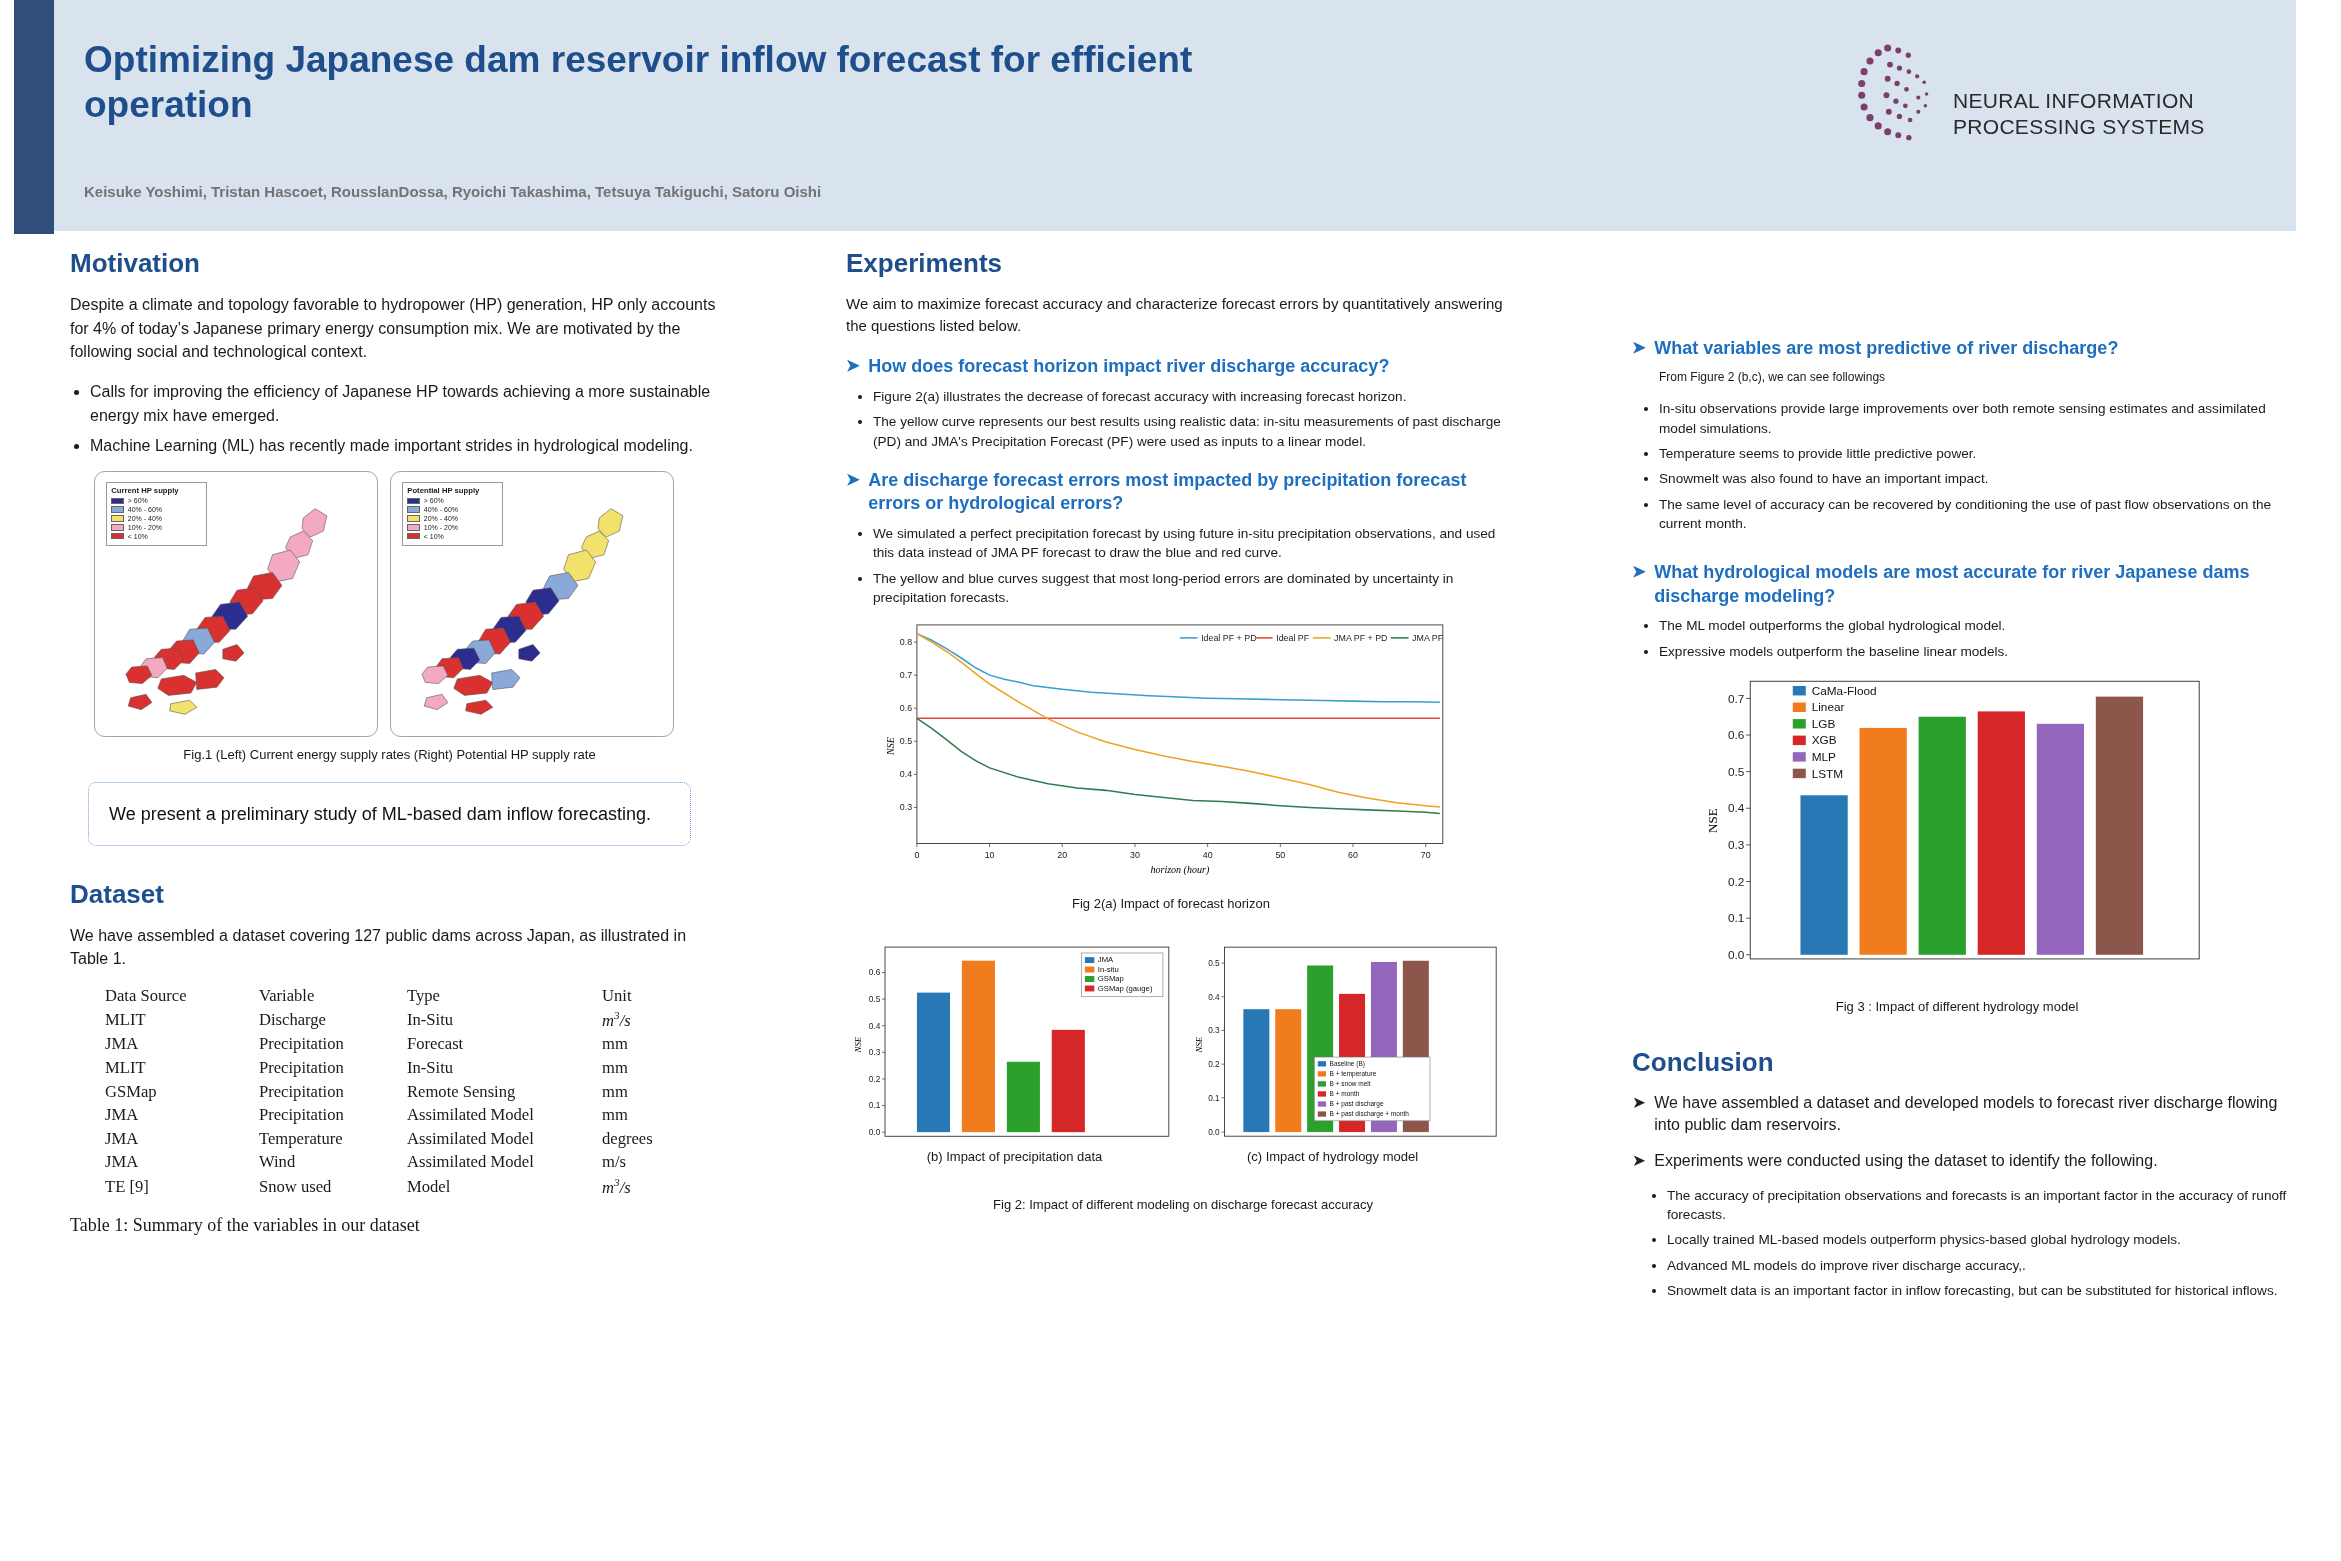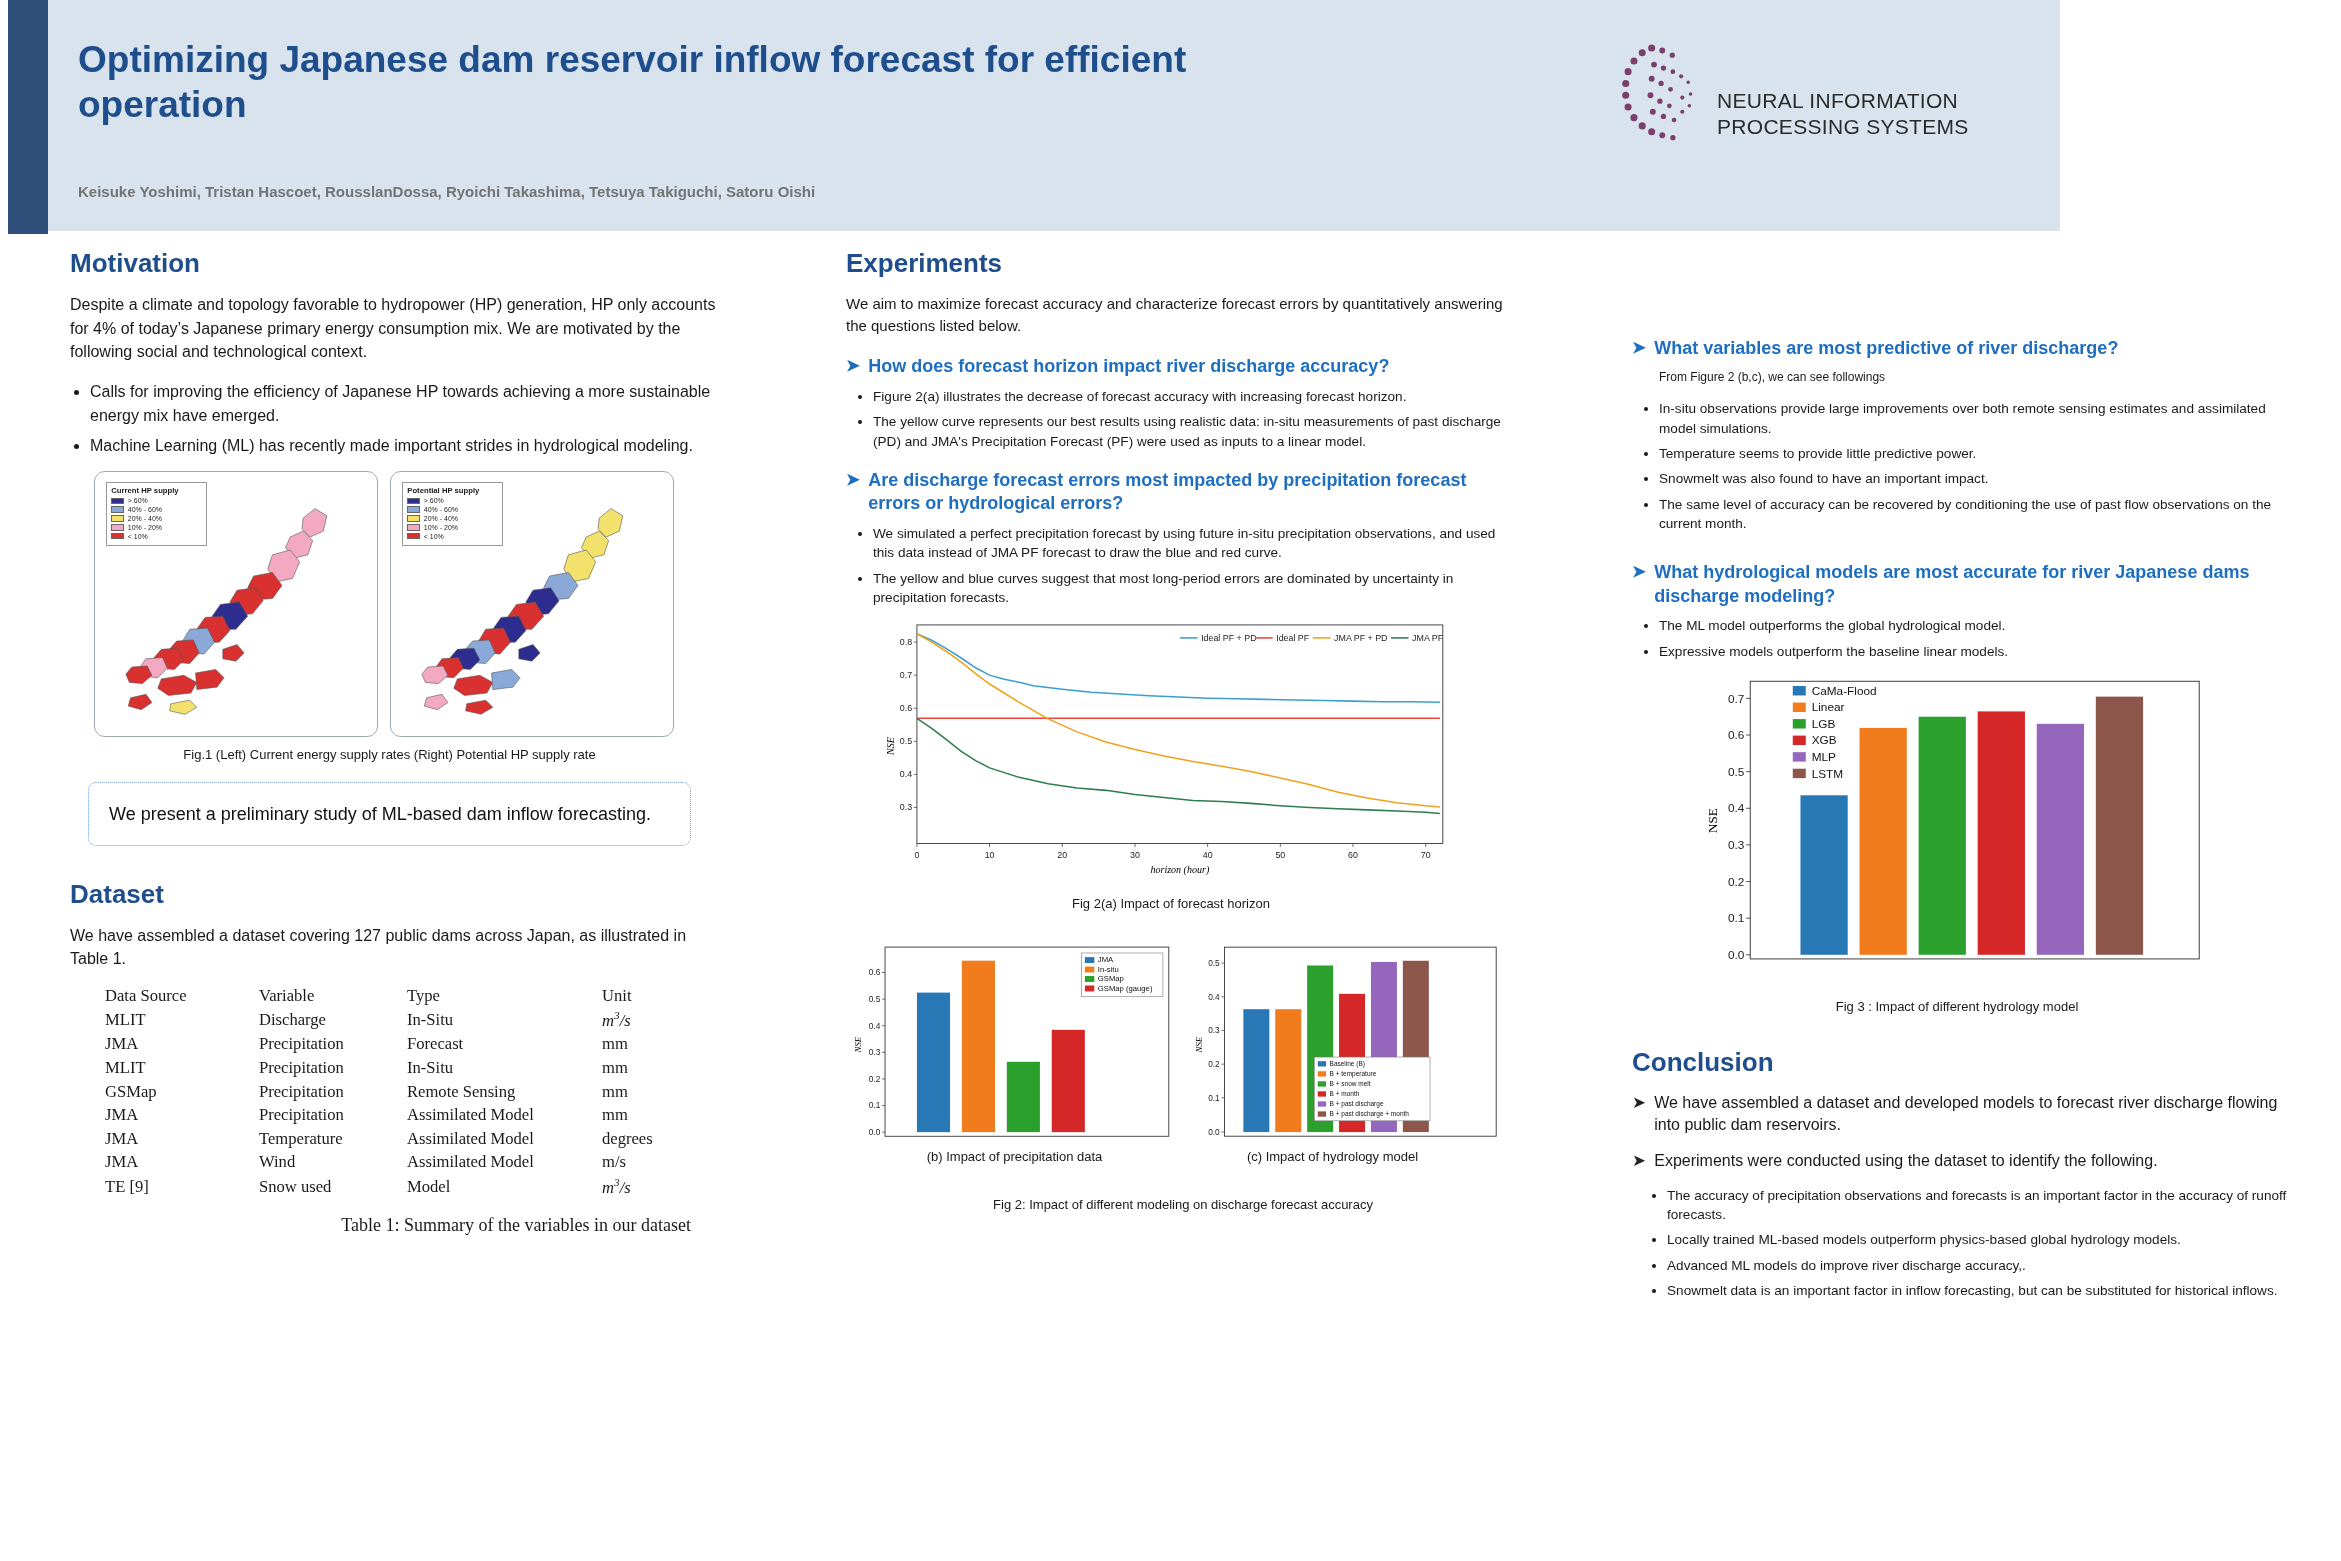--- a/index.html
+++ b/index.html
@@ -7,21 +7,21 @@
   body {
     width: 2342px; height: 1561px;
     background: #ffffff;
     font-family: "Liberation Sans", sans-serif;
     color: #1a1a1a;
     position: relative;
     overflow: hidden;
   }
   
   .header {
-    position: absolute; left:8px; top:0; width:2052px; height:234px;
+    position: absolute; left:14px; top:0; width:2282px; height:234px;
     background: #d8e3ee;
     border-bottom: 3.5px solid #ffffff;
   }
   .header-bar-left {
     position:absolute; left:0; top:0; width:40px; height:234px; background:#2f4f7a;
   }
   .poster-title {
     position:absolute; left:70px; top:37px; width:1183px;
     font-size:37px; font-weight:bold; color:#1f4e8c; line-height:1.22;
   }
@@ -82,21 +82,21 @@
     border:1.8px dotted #6f9fd8; border-radius:8.3px;
     font-size:18px; line-height:1.45; color:#111;
   }
   
   table.vars { border-collapse:collapse; margin:13px 0 0 35px; }
   table.vars td { font-family:"Liberation Serif", serif; font-size:16.6px; padding:1.8px 0; }
   table.vars td.c1 { width:154px; }
   table.vars td.c2 { width:148px; }
   table.vars td.c3 { width:195px; }
   table.vars td.c4 { width:106px; }
-  .tbl-cap { font-family:"Liberation Serif", serif; font-size:18px; text-align:right; margin-top:15.4px; }
+  .tbl-cap { font-family:"Liberation Serif", serif; font-size:18px; text-align:left; margin-top:15.4px; }
   .frac { display:inline-block; font-style:italic; }
   .sup { font-size:0.68em; vertical-align:super; }
 
   
   .chart-box { position:relative; background:#fff; }
 
   .cap-center { text-align:center; font-size:13px; margin-top:4.7px; }
 
   
   .concl-item { display:flex; gap:8.3px; font-size:16px; line-height:1.42; margin-bottom:13px; }

